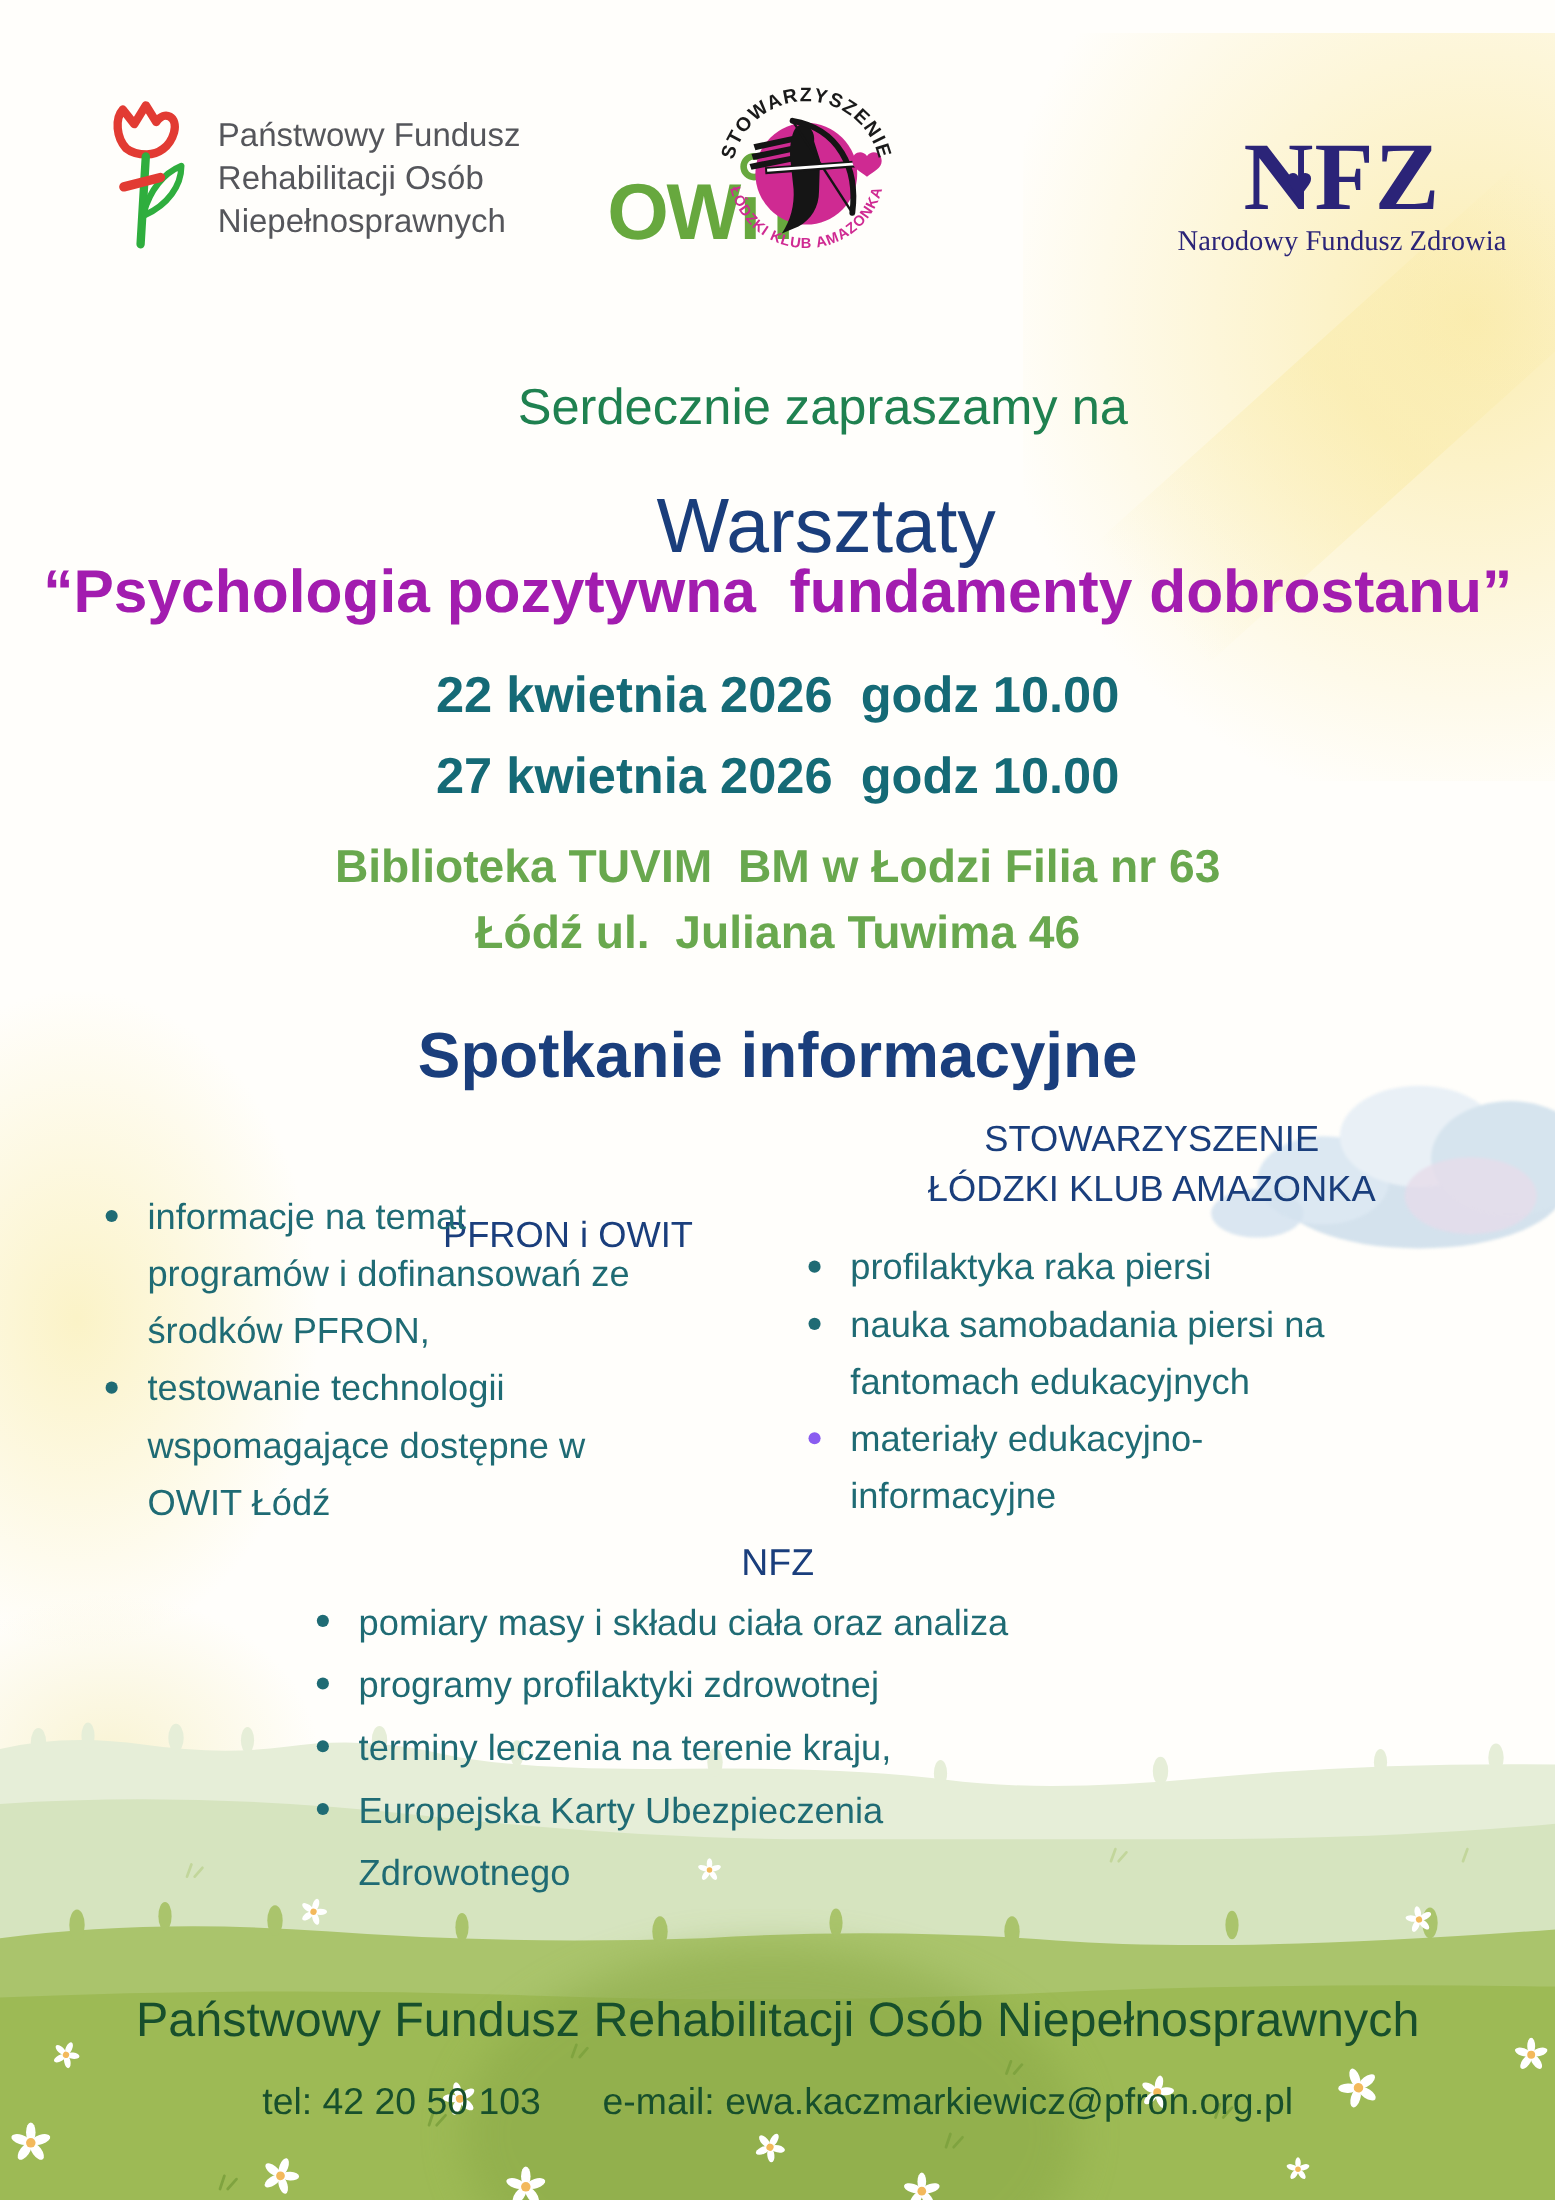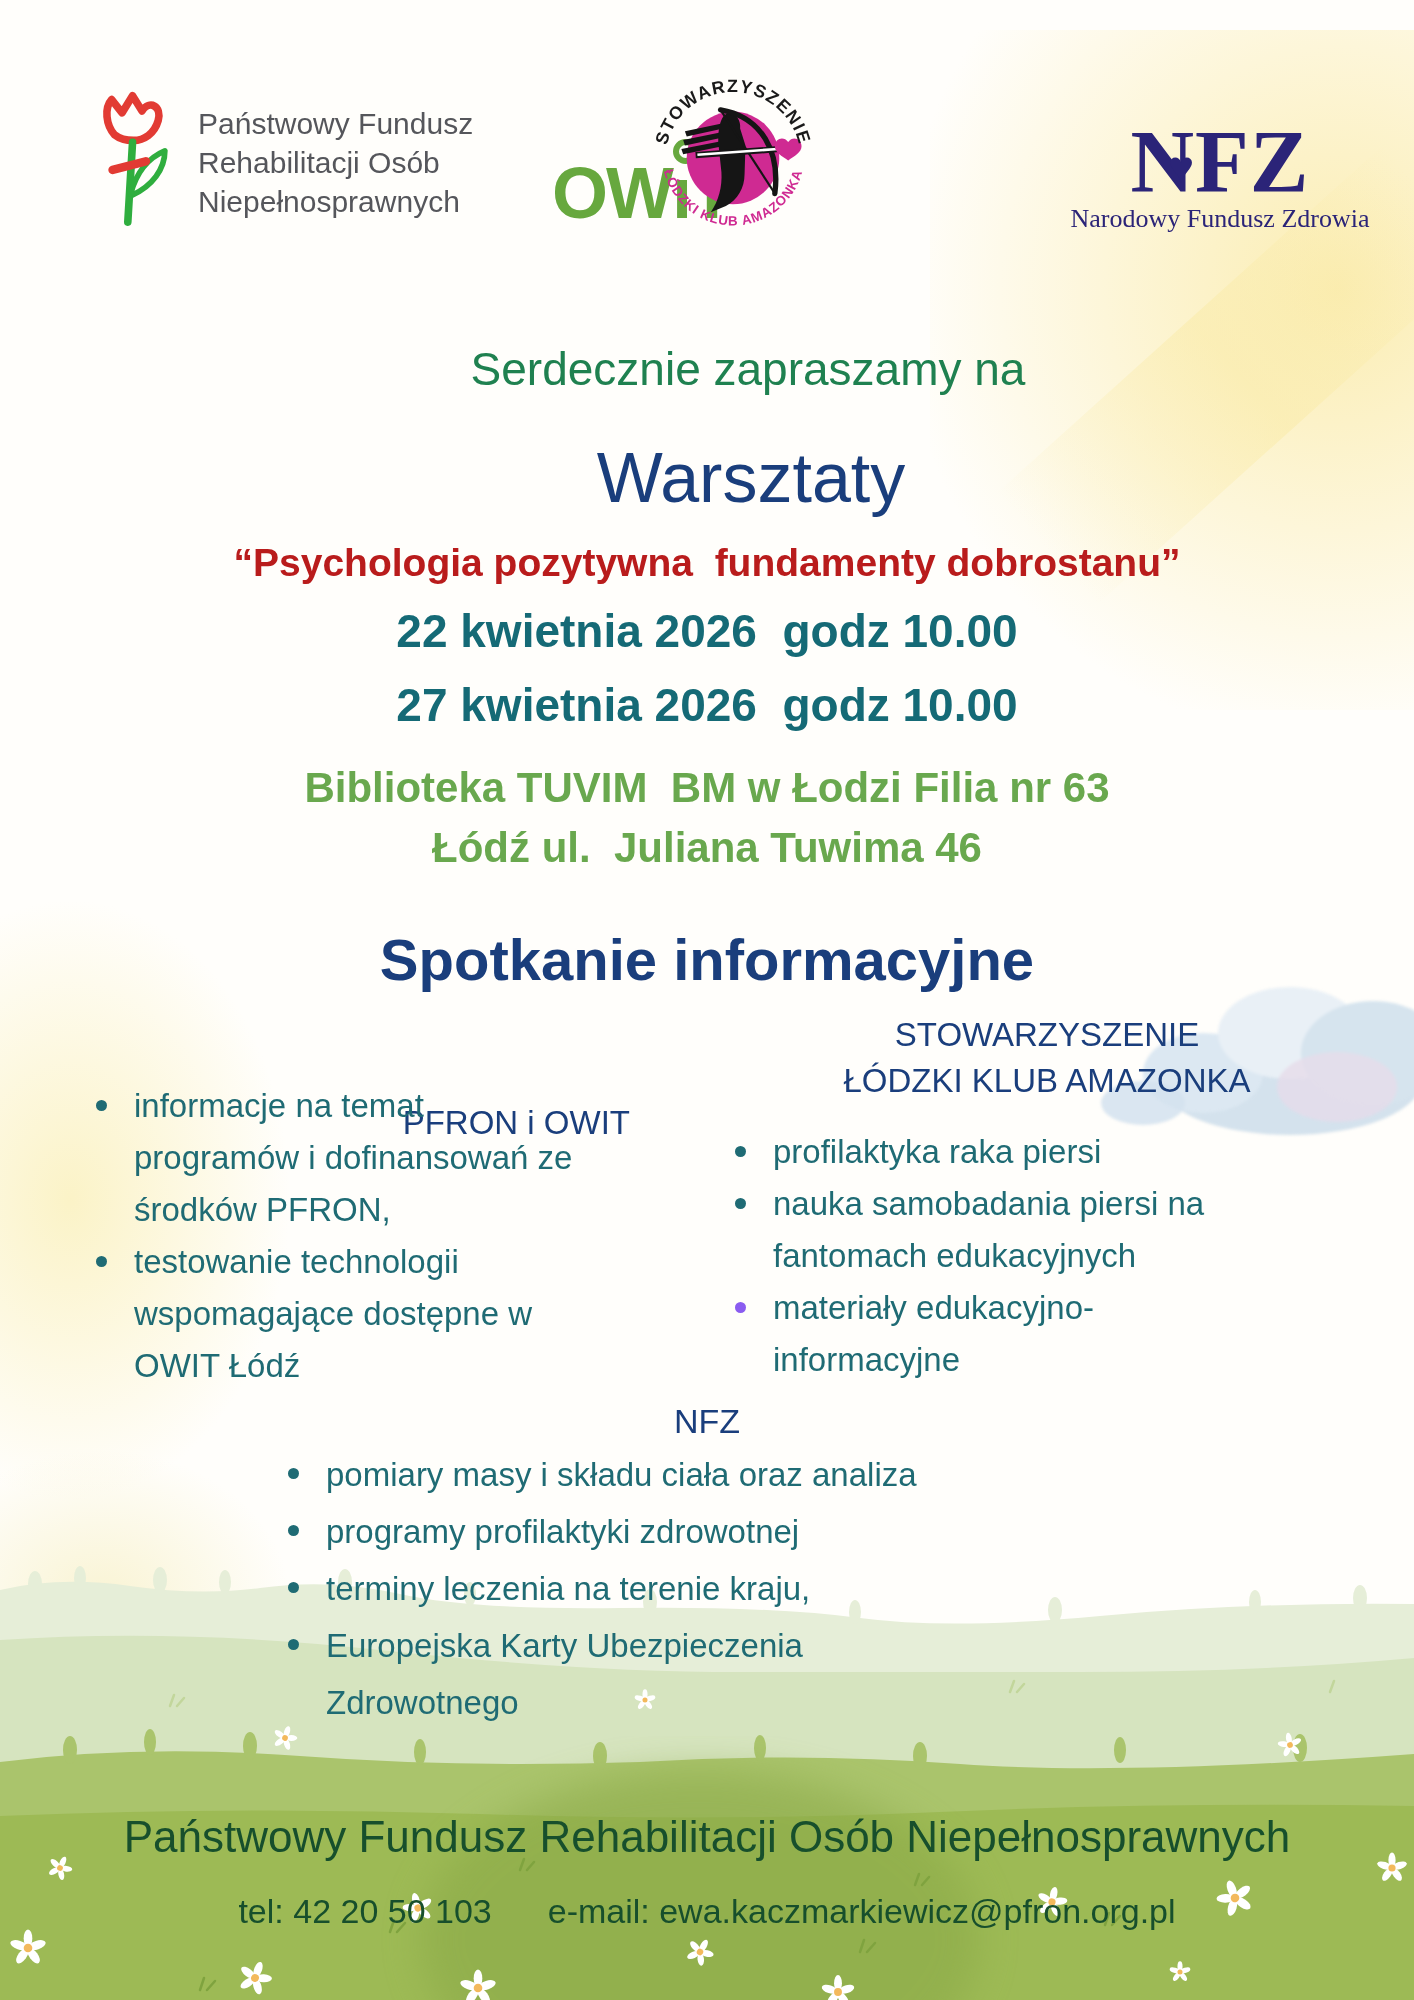--- a/index.html
+++ b/index.html
@@ -29,21 +29,21 @@
   .amazonka{position:absolute;left:644px;top:60px;}
   .nfz{position:absolute;left:1040px;top:116px;width:360px;text-align:center;color:#2b2478;
        font-family:"Liberation Serif",serif;}
   .nfz-word{position:relative;font-size:88px;font-weight:bold;line-height:92px;letter-spacing:1px;}
   .nfz-heart{position:absolute;left:50%;margin-left:-52px;top:30px;font-size:44px;line-height:44px;}
   .nfz-sub{font-size:26px;margin-top:-4px;}
   
   .line{position:absolute;left:0;width:100%;text-align:center;white-space:pre-wrap;}
   .intro{top:342px;font-size:46px;color:#1f8150;margin-left:41px;}
   .title{top:438px;font-size:70px;font-weight:normal;color:#1a3e7c;margin-left:44px;}
-  .subtitle{top:541px;font-size:39px;font-weight:bold;color:#b91c1c;}
+  .subtitle{top:505px;font-size:55px;font-weight:bold;color:#a21caf;}
   .date1{top:604px;font-size:46px;font-weight:bold;color:#156a76;}
   .date2{top:678px;font-size:46px;font-weight:bold;color:#156a76;}
   .loc1{top:764px;font-size:42px;font-weight:bold;color:#69a84e;}
   .loc2{top:824px;font-size:42px;font-weight:bold;color:#69a84e;}
   .meeting{top:926px;font-size:58px;font-weight:bold;color:#1a3e7c;}
   
   .col-heading{position:absolute;text-align:center;color:#1a3e7c;font-size:33px;line-height:46px;}
   .h-left{left:170px;top:1100px;width:460px;text-align:right;}
   .h-right{left:747px;top:1012px;width:600px;}
   ul.blist{position:absolute;margin:0;padding:0;list-style:none;}

